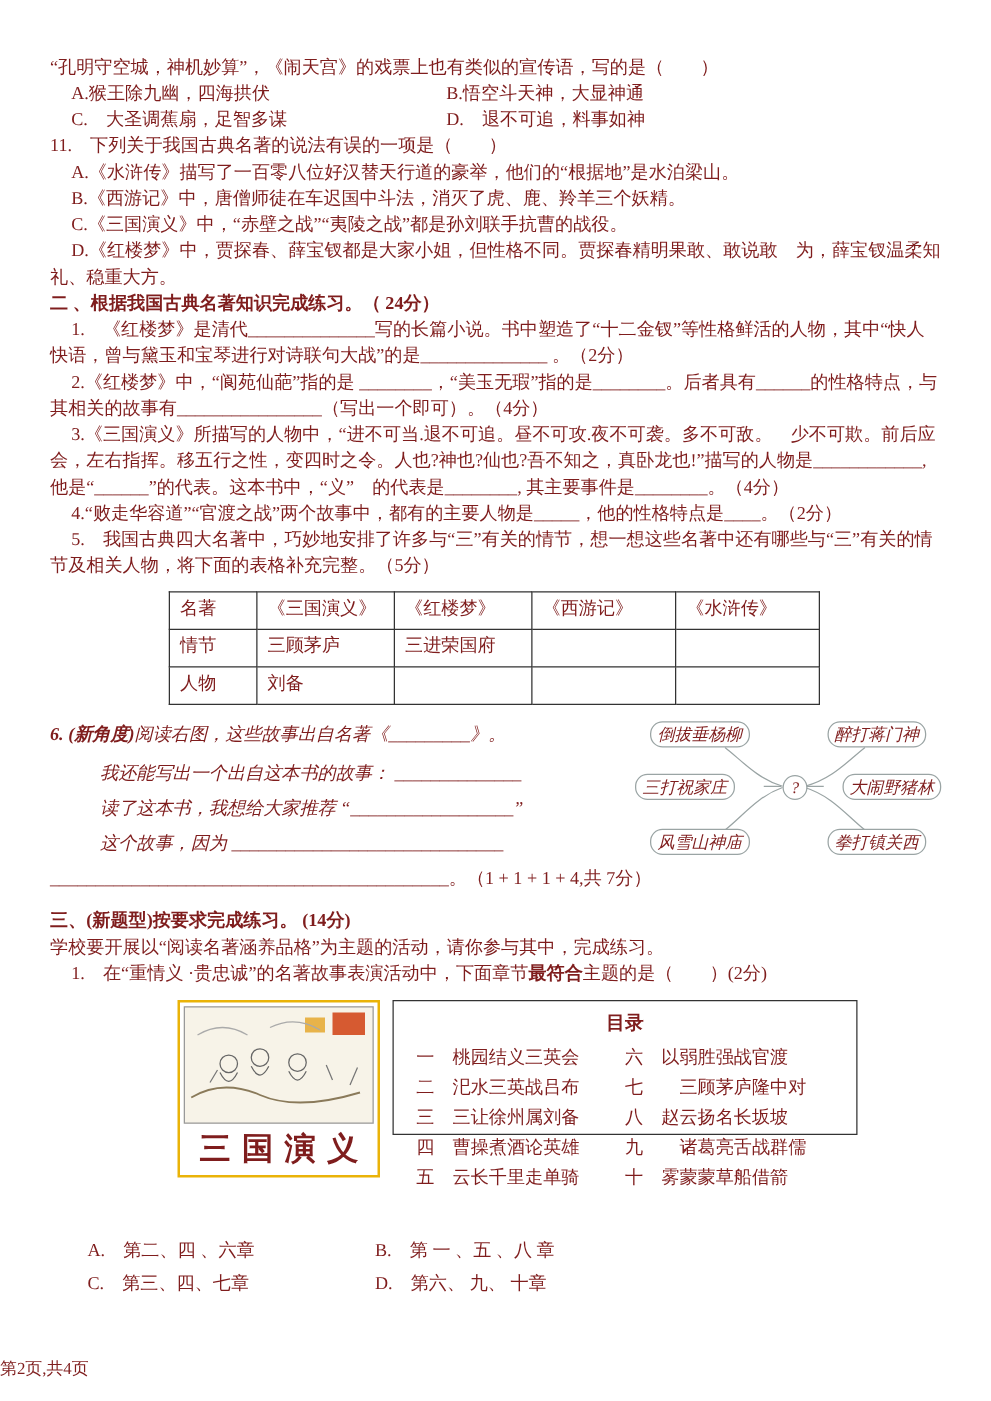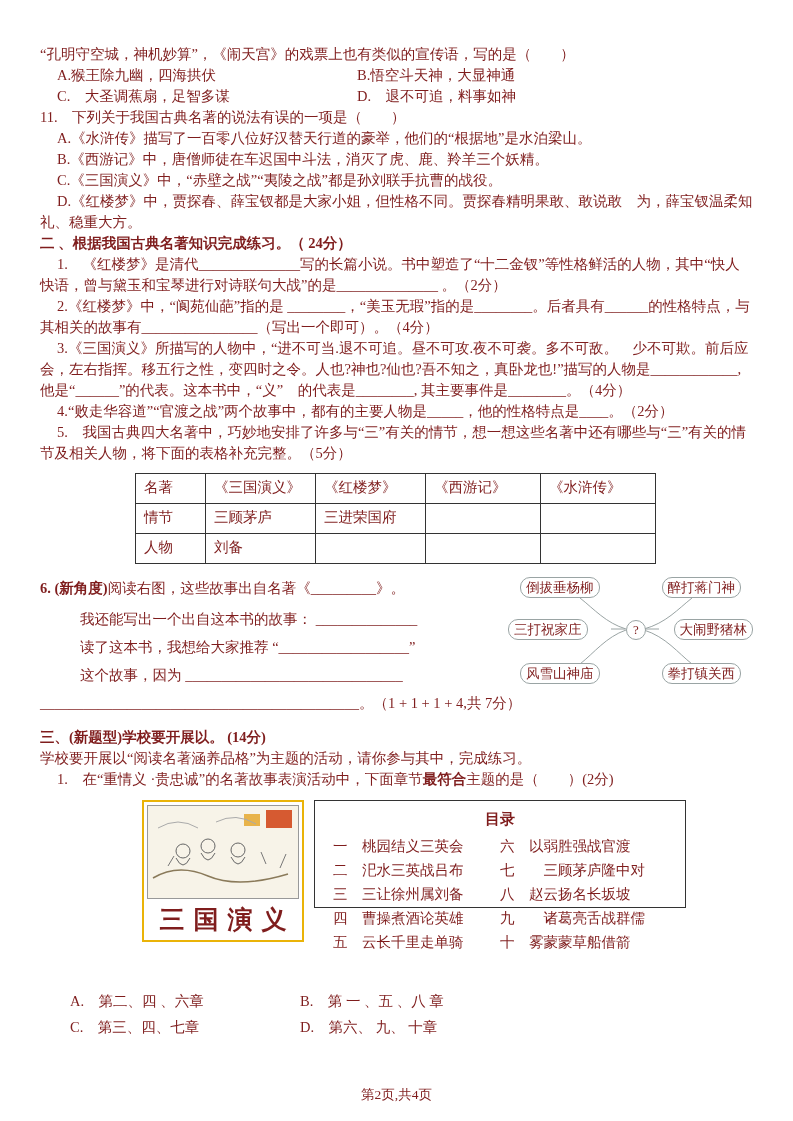--- a/index.html
+++ b/index.html
@@ -13,21 +13,21 @@
     font-size:14.5px;color:#7f1d1d;line-height:21px;
     overflow:hidden;
   }
   p{margin:0;}
   .indent{text-indent:17px;}
   .opt-row{display:flex;padding-left:17px;}
   .opt-row .col1{width:300px;flex:none;}
   .sec-head{font-weight:bold;}
   .q5-table{border-collapse:collapse;margin:9px 0 0 95px;table-layout:fixed;}
   .q5-table td{border:1px solid #333;height:29px;padding:0 8px;vertical-align:middle;font-size:14.5px;font-family:Liberation Mono, monospace;}
-  .q6-wrap{display:flex;margin-top:13px;}
+  .q6-wrap{display:flex;margin-top:13px;font-style:italic;}
   .q6-left{width:468px;flex:none;}
   .q6-line1{line-height:23px;margin-bottom:5px;}
   .q6-line{line-height:28px;padding-left:40px;}
   .q6-right{flex:1;position:relative;height:110px;margin-top:0;}
   .mm-lines{position:absolute;left:0;top:0;}
   .mm-node{
     position:absolute;border:1px solid #9aa4a4;border-radius:10px;
     padding:0 5px;font-size:13.5px;line-height:19px;background:#fff;white-space:nowrap;
   }
   .mm-center{
@@ -42,21 +42,21 @@
   .cover-art{height:92px;border:1px solid #999;background:#f7f3e8;overflow:hidden;}
   .cover-title{text-align:center;font-weight:bold;font-size:25px;letter-spacing:9px;text-indent:9px;padding:7px 0 3px;line-height:28px;}
   .toc{width:372px;flex:none;border:1.5px solid #333;box-sizing:border-box;height:108px;padding:8px 18px 2px;}
   .toc-title{text-align:center;font-weight:bold;margin-bottom:4px;font-size:15px;}
   .toc-cols{display:flex;}
   .toc-col{flex:1;}
   .toc-col p{line-height:24px;white-space:nowrap;}
   .ans-rows{margin:46px 0 0 30px;}
   .ans-row{display:flex;line-height:26px;}
   .ans-row .col1{width:230px;flex:none;}
-  .footer{position:absolute;left:0;bottom:16px;width:100%;text-align:center;font-size:13.5px;}
+  .footer{position:absolute;left:0;bottom:16px;width:100%;font-size:13.5px;}
 </style>
 </head>
 <body>
 
 <div class="page">
 
   <p>“孔明守空城，神机妙算”，《闹天宫》的戏票上也有类似的宣传语，写的是（　　）</p>
   <div class="opt-row">
     <span class="col1">A.猴王除九幽，四海拱伏</span>
     <span>B.悟空斗天神，大显神通</span>
@@ -132,21 +132,21 @@
       <span class="mm-node" style="top:0;right:12px;">醉打蒋门神</span>
       <span class="mm-node" style="top:42px;left:0;">三打祝家庄</span>
       <span class="mm-center" style="top:43px;left:118px;">?</span>
       <span class="mm-node" style="top:42px;right:0;">大闹野猪林</span>
       <span class="mm-node" style="top:86px;left:12px;">风雪山神庙</span>
       <span class="mm-node" style="top:86px;right:12px;">拳打镇关西</span>
     </div>
   </div>
   <p class="q6-tail"><span>____________________________________________</span><span>。（1 + 1 + 1 + 4,共 7分）</span></p>
 
-  <p class="sec3-head">三、(新题型)学校要开展以。 (14分)</p>
+  <p class="sec3-head">三、(新题型)按要求完成练习。 (14分)</p>
   <p>学校要开展以“阅读名著涵养品格”为主题的活动，请你参与其中，完成练习。</p>
   <p class="indent"><span>1.　在“重情义 ·贵忠诚”的名著故事表演活动中，下面章节</span><span class="bold">最符合</span><span>主题的是（　　）(2分)</span></p>
 
   <div class="fig-row">
     <div class="cover">
       <div class="cover-art">
         <svg width="152" height="90" viewBox="0 0 152 90">
           <rect x="118" y="4" width="26" height="18" fill="#d65a31"></rect>
           <rect x="96" y="8" width="16" height="12" fill="#e8b34a"></rect>
           <path d="M5,72 Q30,57 60,70 T140,68" stroke="#8a7a5a" stroke-width="1.5" fill="none"></path>

